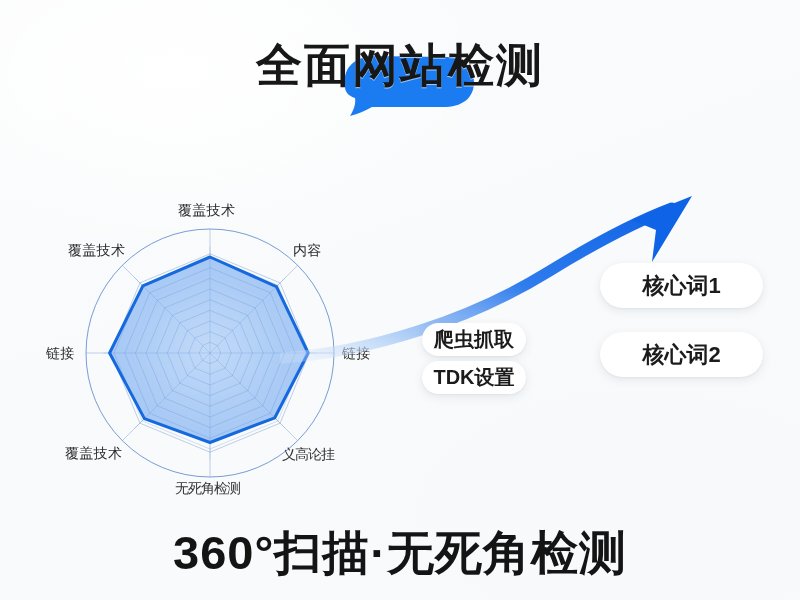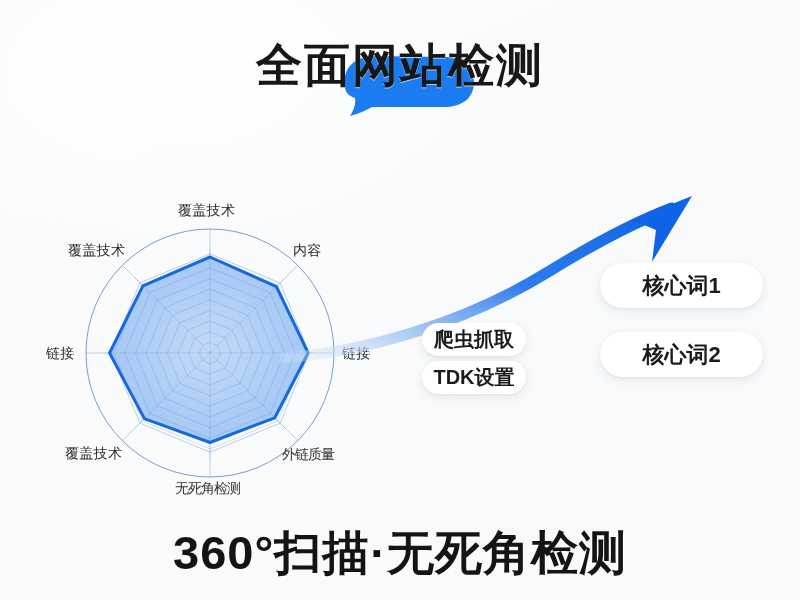--- a/index.html
+++ b/index.html
@@ -126,21 +126,21 @@
           <line x1="150" y1="150" x2="74.6" y2="225.4" stroke="#2f6fc4" stroke-width="0.55" opacity="0.28"></line>
           <line x1="150" y1="150" x2="43.4" y2="150.0" stroke="#2f6fc4" stroke-width="0.55" opacity="0.28"></line>
           <line x1="150" y1="150" x2="74.6" y2="74.6" stroke="#2f6fc4" stroke-width="0.55" opacity="0.28"></line>
         </g>
     </svg>
 
     
     <span class="axis-label" style="left:118px; top:-1px;">覆盖技术</span>
     <span class="axis-label" style="left:233px; top:39px;">内容</span>
     <span class="axis-label" style="left:282px; top:142px;">链接</span>
-    <span class="axis-label blurred" style="left:222px; top:243px;">外链质量</span>
+    <span class="axis-label blurred" style="left:222px; top:243px;">义高论挂</span>
     <span class="axis-label blurred" style="left:115px; top:277px;">无死角检测</span>
     <span class="axis-label" style="left:5px; top:242px;">覆盖技术</span>
     <span class="axis-label" style="left:-14px; top:142px;">链接</span>
     <span class="axis-label" style="left:8px; top:39px;">覆盖技术</span>
   </div>
 
   <svg id="arrow" viewBox="0 0 440 200">
     <defs>
       <linearGradient id="arrowGrad" x1="0" y1="1" x2="1" y2="0">
         <stop offset="0%" stop-color="#dce9fb" stop-opacity="0.25"></stop>

